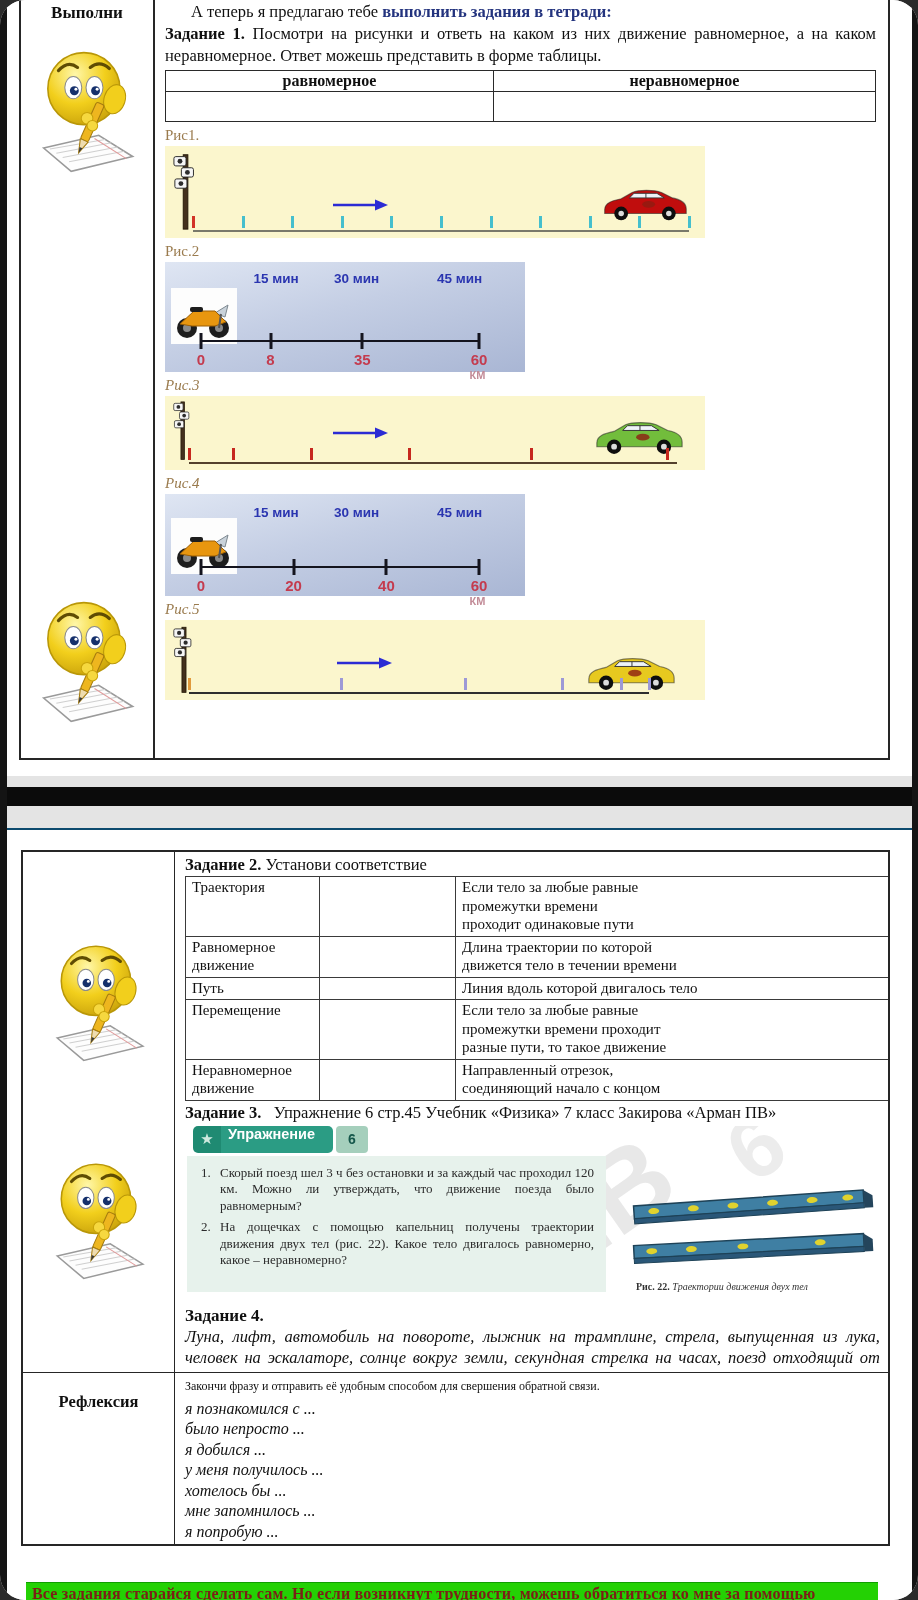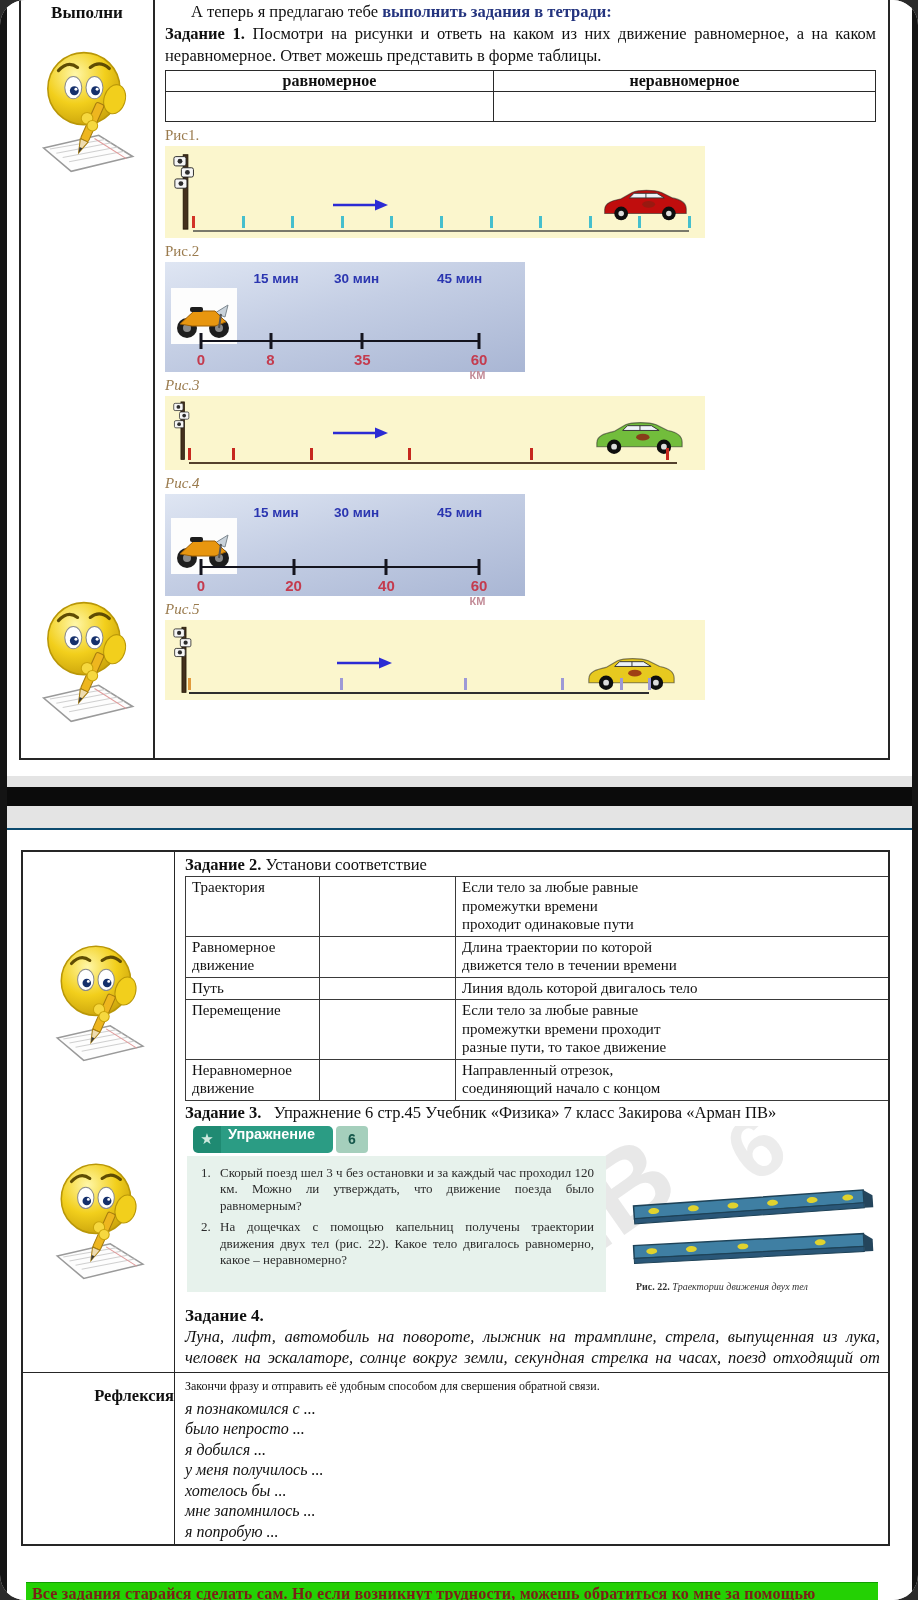--- a/index.html
+++ b/index.html
@@ -76,21 +76,21 @@
          font:bold 11px "Liberation Sans", sans-serif;}
 
   
   .t2{position:absolute;left:14px;right:22px;top:20px;height:696px;border:2px solid #262626;
       display:grid;grid-template-columns:152px 1fr;grid-template-rows:1fr auto;}
   .lc1{border-right:1.5px solid #262626;position:relative;}
   .s3{left:24px;top:84px;width:102px;}
   .s4{left:24px;top:302px;width:102px;}
   .rc1{position:relative;padding:2px 8px 0 10px;overflow:hidden;}
   .lc2{border-top:1.5px solid #262626;border-right:1.5px solid #262626;
-       text-align:right;font-weight:bold;font-size:16.5px;padding-top:13px;}
+       text-align:center;font-weight:bold;font-size:16.5px;padding-top:19px;}
   .rc2{border-top:1.5px solid #262626;padding:2px 10px;}
   .h2line{margin:0;font-size:16.5px;line-height:21px;}
   .h2line b{font-size:16.5px;}
   .match{width:712px;border-collapse:collapse;font-size:15px;line-height:18.5px;margin-top:1px;}
   .match td{border:1px solid #3a3a3a;padding:1px 6px 2px;vertical-align:top;white-space:pre-line;}
   .match .cterm{width:134px;}
   .match .cmid{width:136px;}
   .task3{margin:2px 0 1px;font-size:16.5px;}
   .exwrap{position:relative;margin:3px 0 2px 2px;height:178px;overflow:hidden;}
   .wm{position:absolute;color:rgba(110,110,110,.16);font:bold 110px "Liberation Sans", sans-serif;

